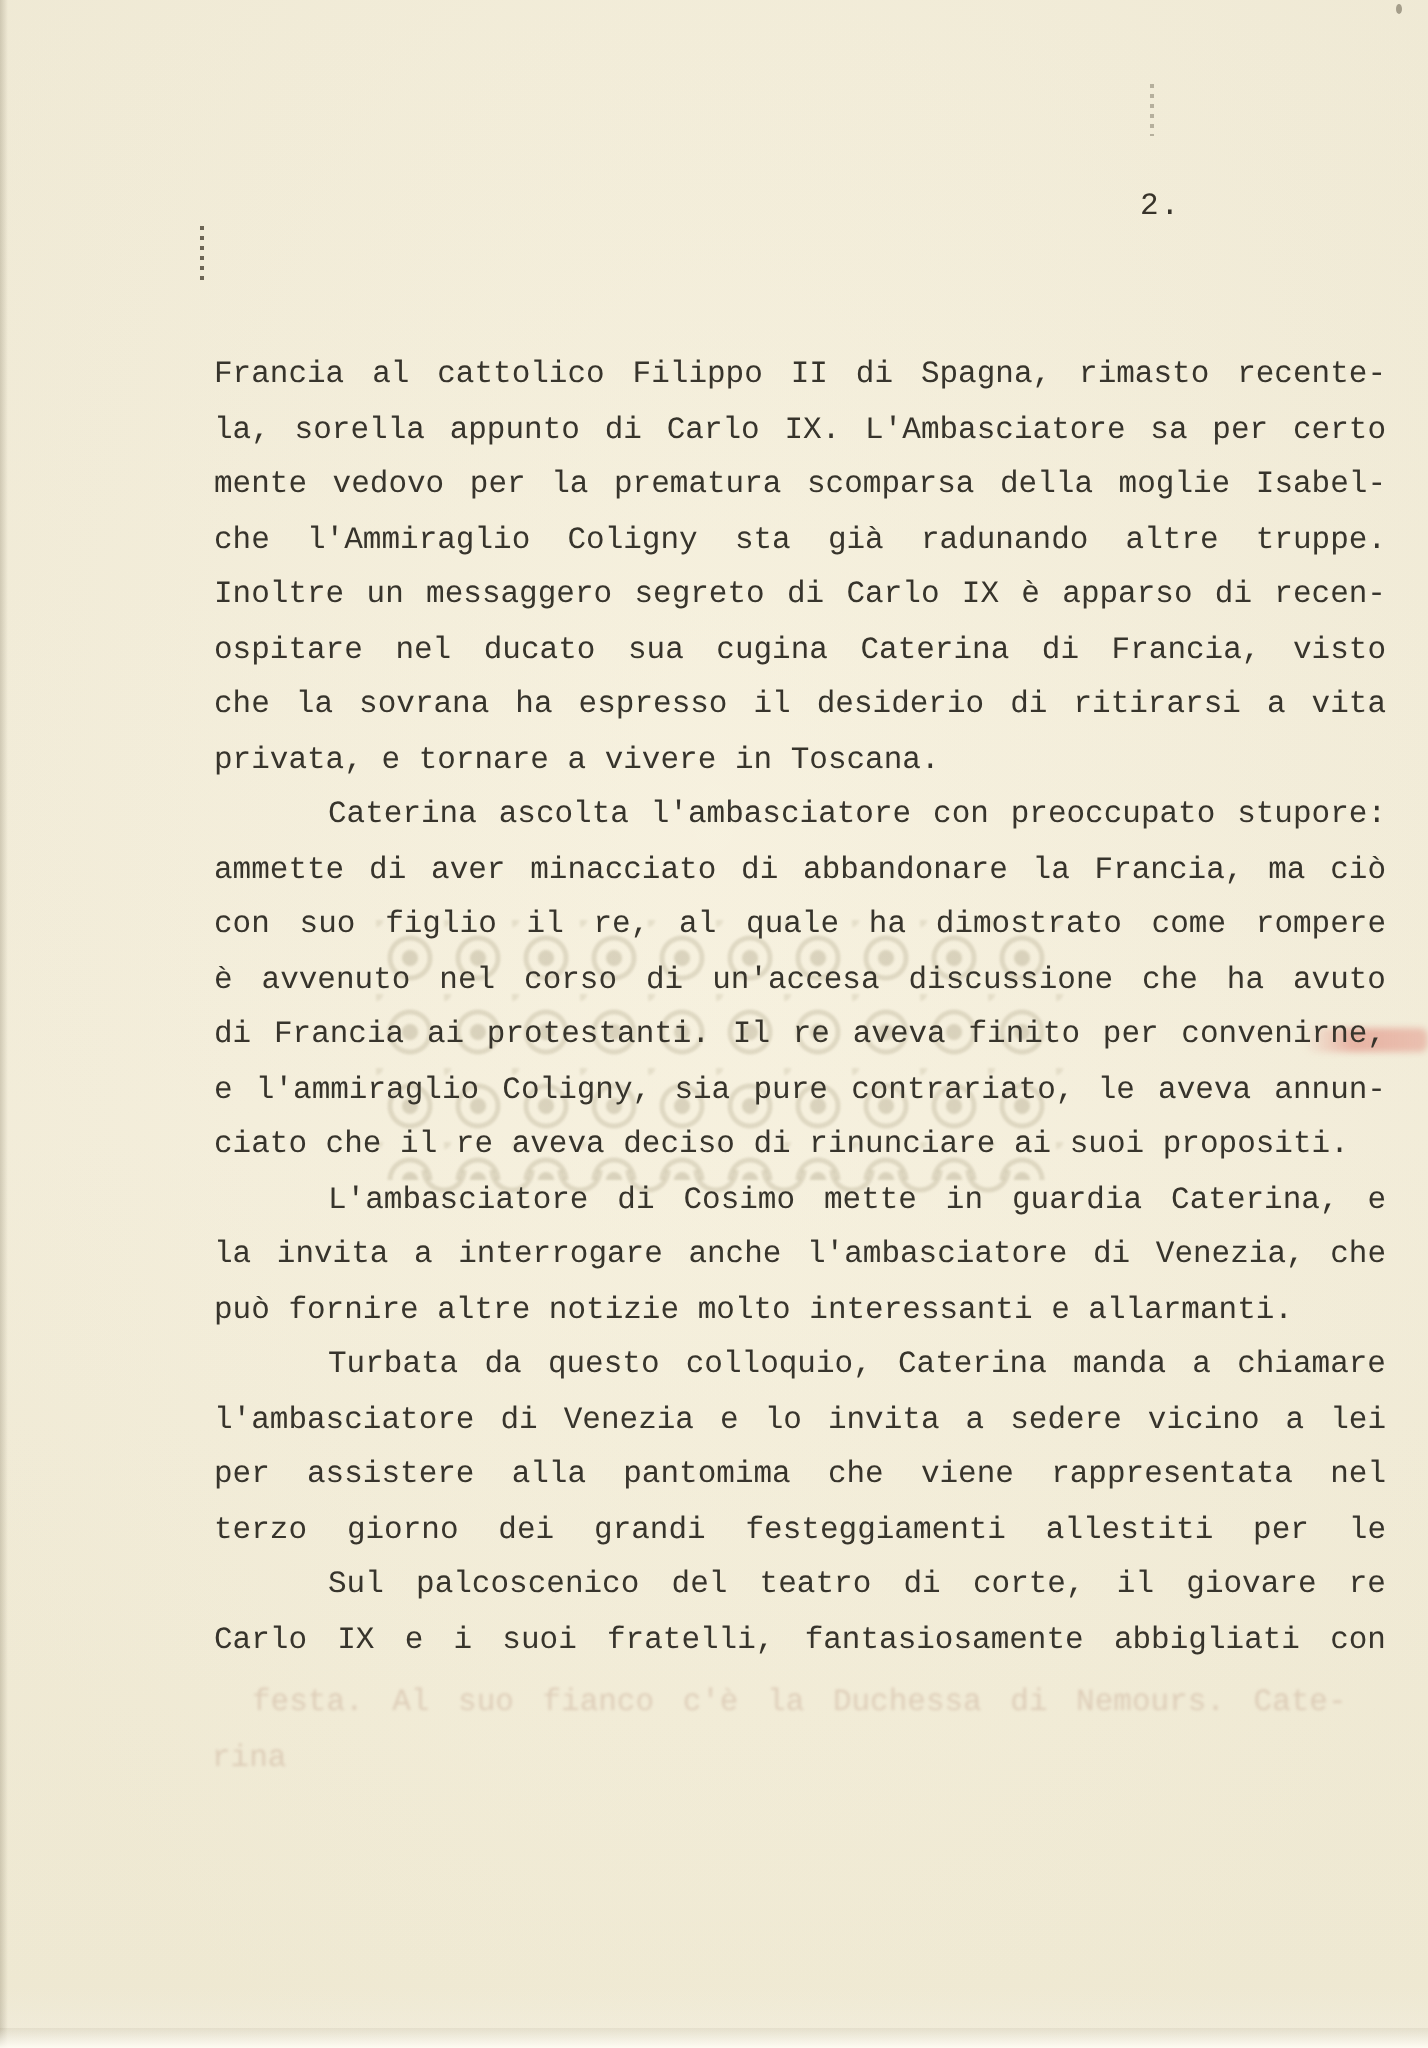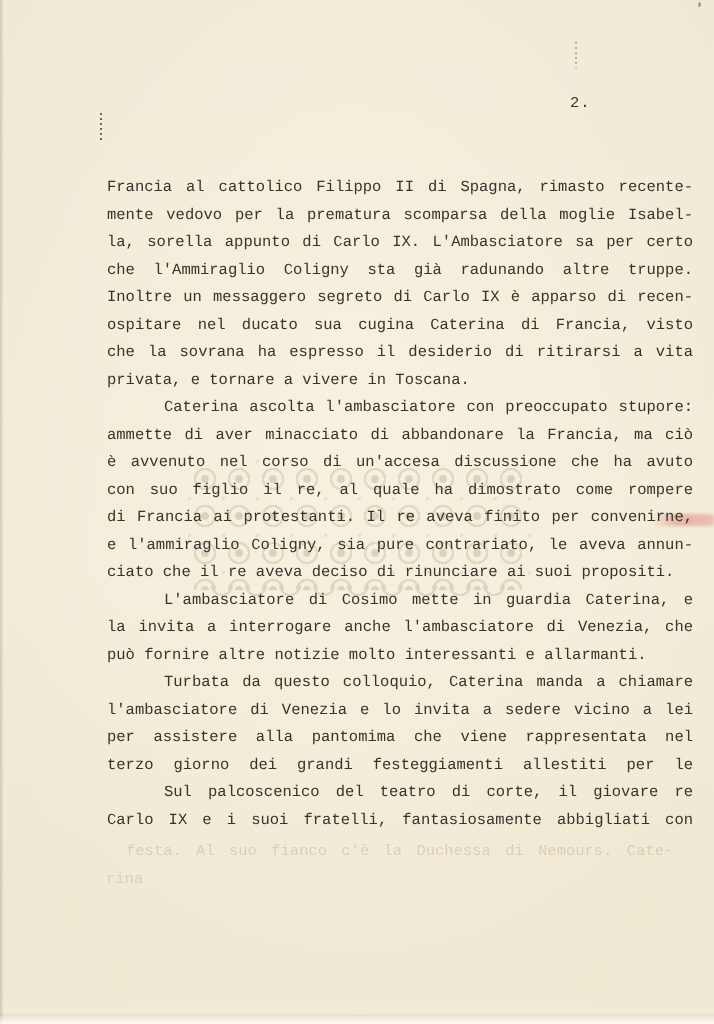--- a/index.html
+++ b/index.html
@@ -115,33 +115,33 @@
   <div class="watermark-row-extra"></div>
 
   <div class="ghost ghost-1">festa. Al suo fianco c'è la Duchessa di Nemours. Cate-</div>
   <div class="ghost ghost-2">rina</div>
 
   <div class="smudge"></div>
 
   <div class="text-block">
       <div class="para">
         <div class="line">Francia al cattolico Filippo II di Spagna, rimasto recente-</div>
+        <div class="line">la, sorella appunto di Carlo IX. L'Ambasciatore sa per certo</div>
         <div class="line">mente vedovo per la prematura scomparsa della moglie Isabel-</div>
-        <div class="line">la, sorella appunto di Carlo IX. L'Ambasciatore sa per certo</div>
         <div class="line">che l'Ammiraglio Coligny sta già radunando altre truppe.</div>
         <div class="line">Inoltre un messaggero segreto di Carlo IX è apparso di recen-</div>
         <div class="line">ospitare nel ducato sua cugina Caterina di Francia, visto</div>
         <div class="line">che la sovrana ha espresso il desiderio di ritirarsi a vita</div>
         <div class="line unjust">privata, e tornare a vivere in Toscana.</div>
       </div>
       <div class="para">
         <div class="line indent">Caterina ascolta l'ambasciatore con preoccupato stupore:</div>
         <div class="line">ammette di aver minacciato di abbandonare la Francia, ma ciò</div>
+        <div class="line">con suo figlio il re, al quale ha dimostrato come rompere</div>
         <div class="line">è avvenuto nel corso di un'accesa discussione che ha avuto</div>
-        <div class="line">con suo figlio il re, al quale ha dimostrato come rompere</div>
         <div class="line">di Francia ai protestanti. Il re aveva finito per convenirne,</div>
         <div class="line">e l'ammiraglio Coligny, sia pure contrariato, le aveva annun-</div>
         <div class="line unjust">ciato che il re aveva deciso di rinunciare ai suoi propositi.</div>
       </div>
       <div class="para">
         <div class="line indent">L'ambasciatore di Cosimo mette in guardia Caterina, e</div>
         <div class="line">la invita a interrogare anche l'ambasciatore di Venezia, che</div>
         <div class="line unjust">può fornire altre notizie molto interessanti e allarmanti.</div>
       </div>
       <div class="para">

